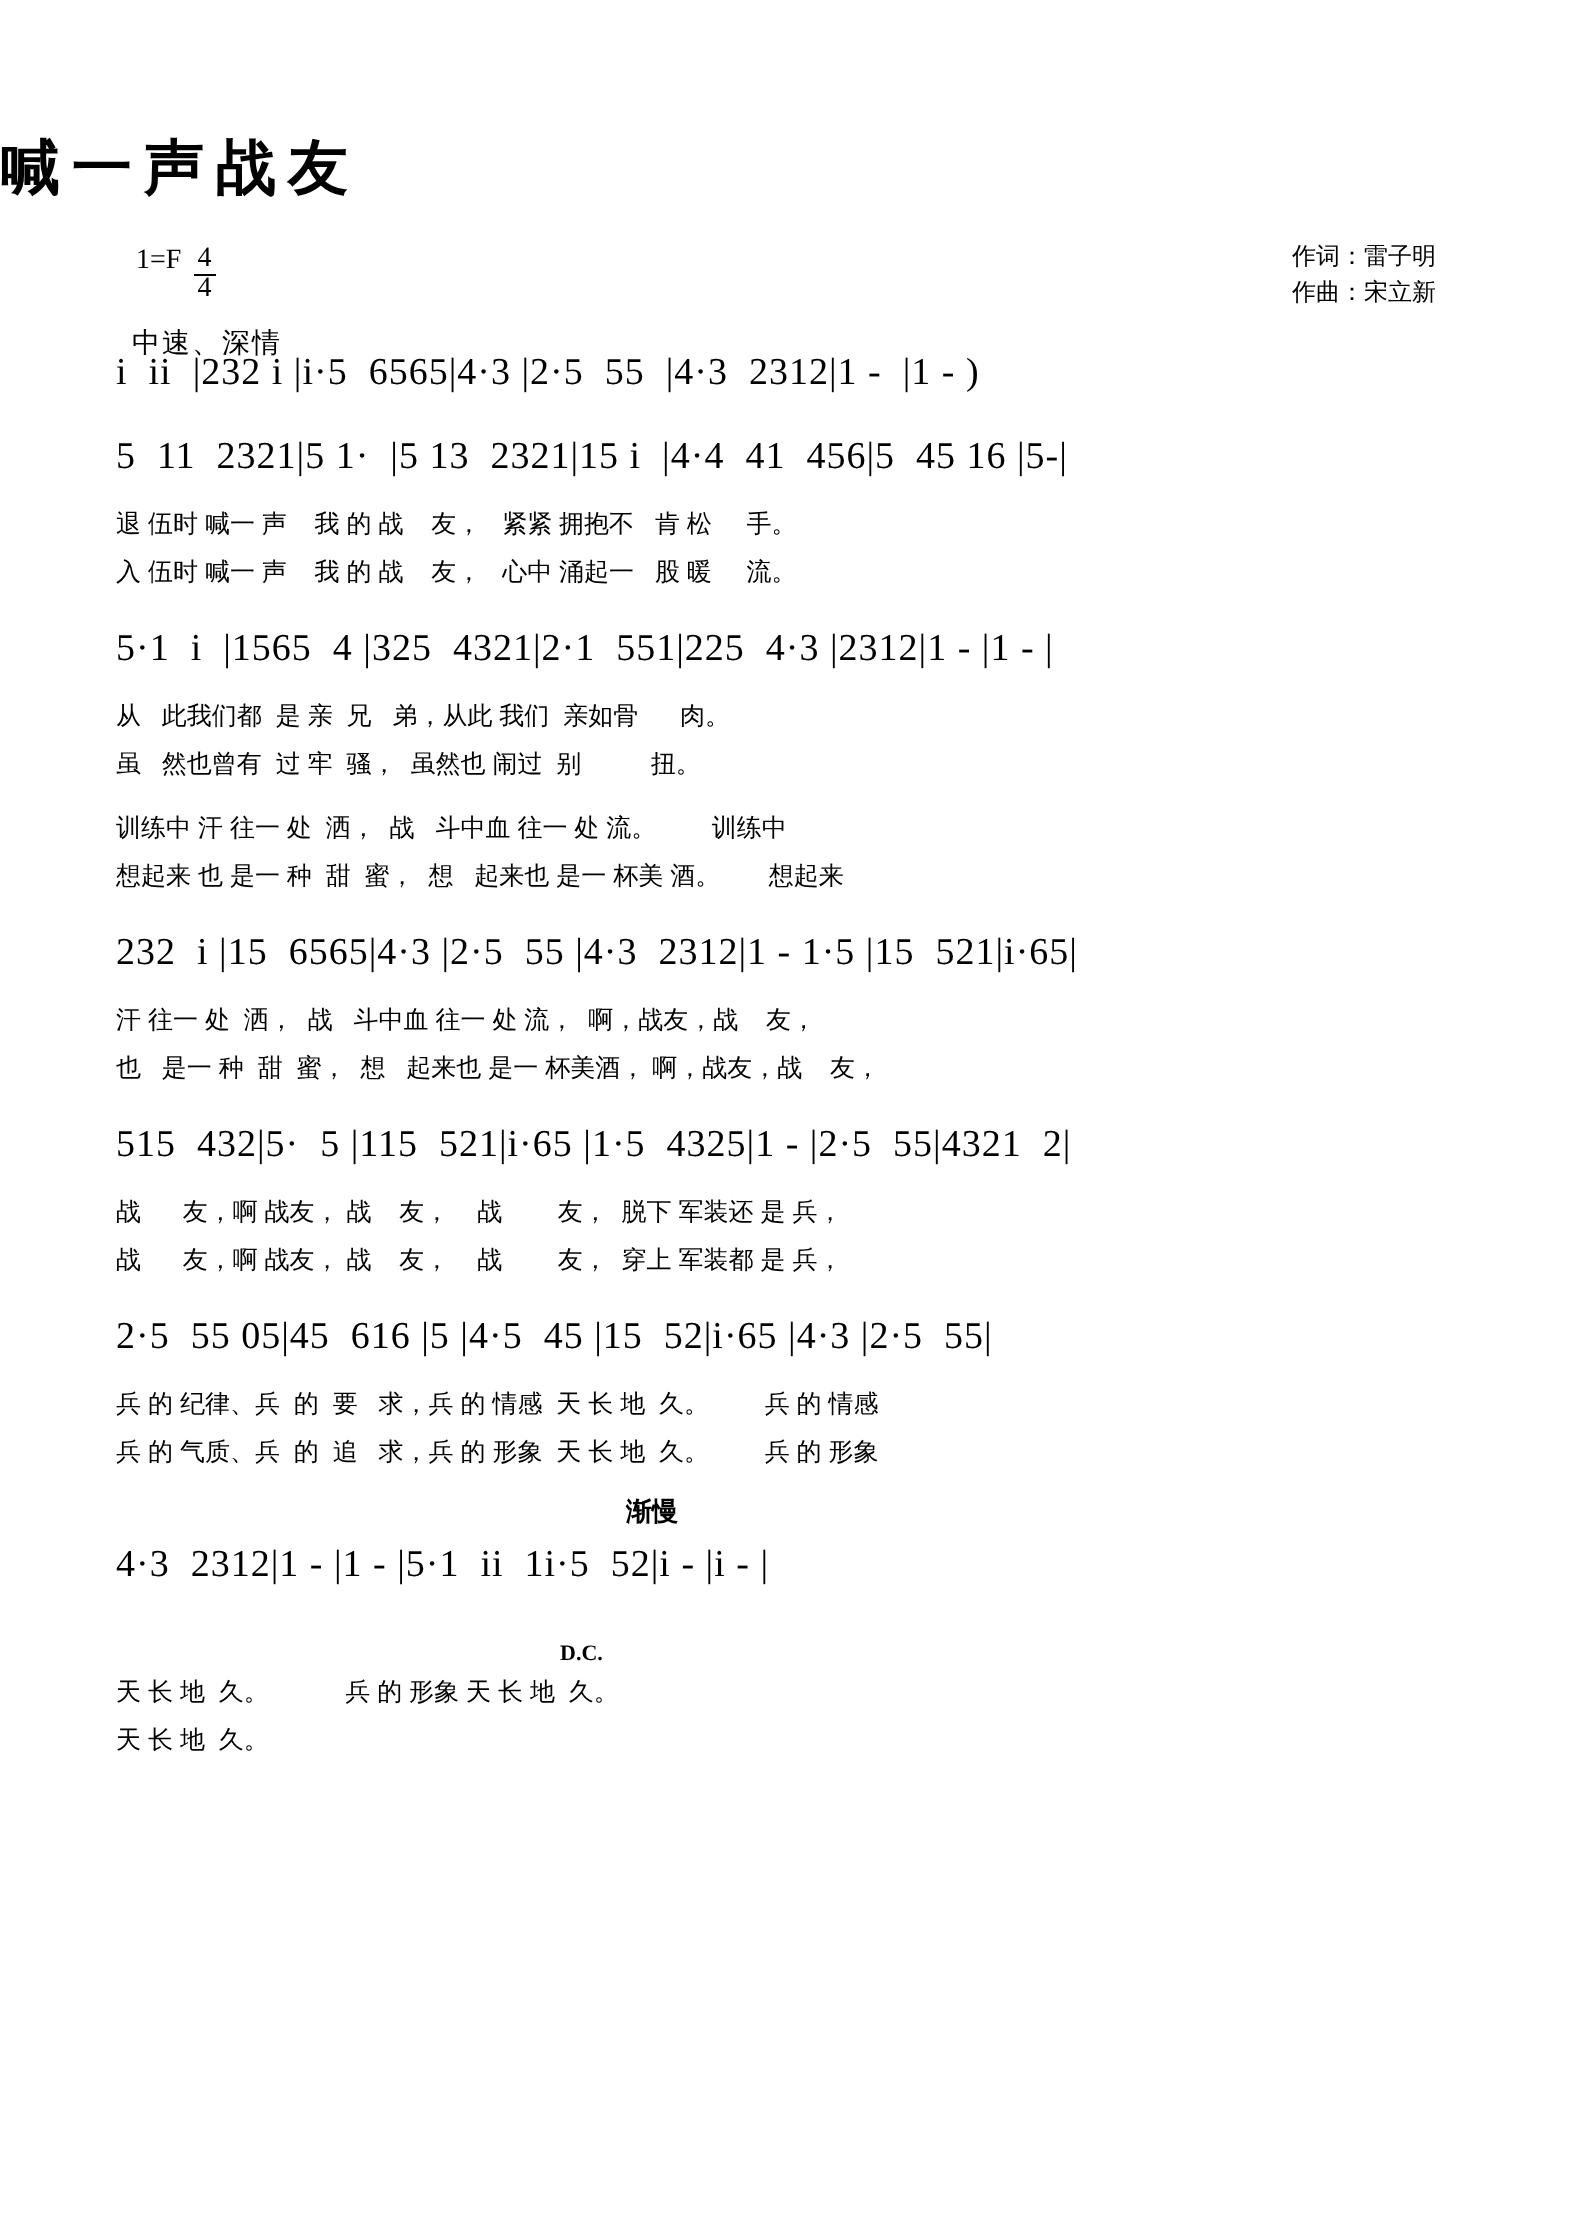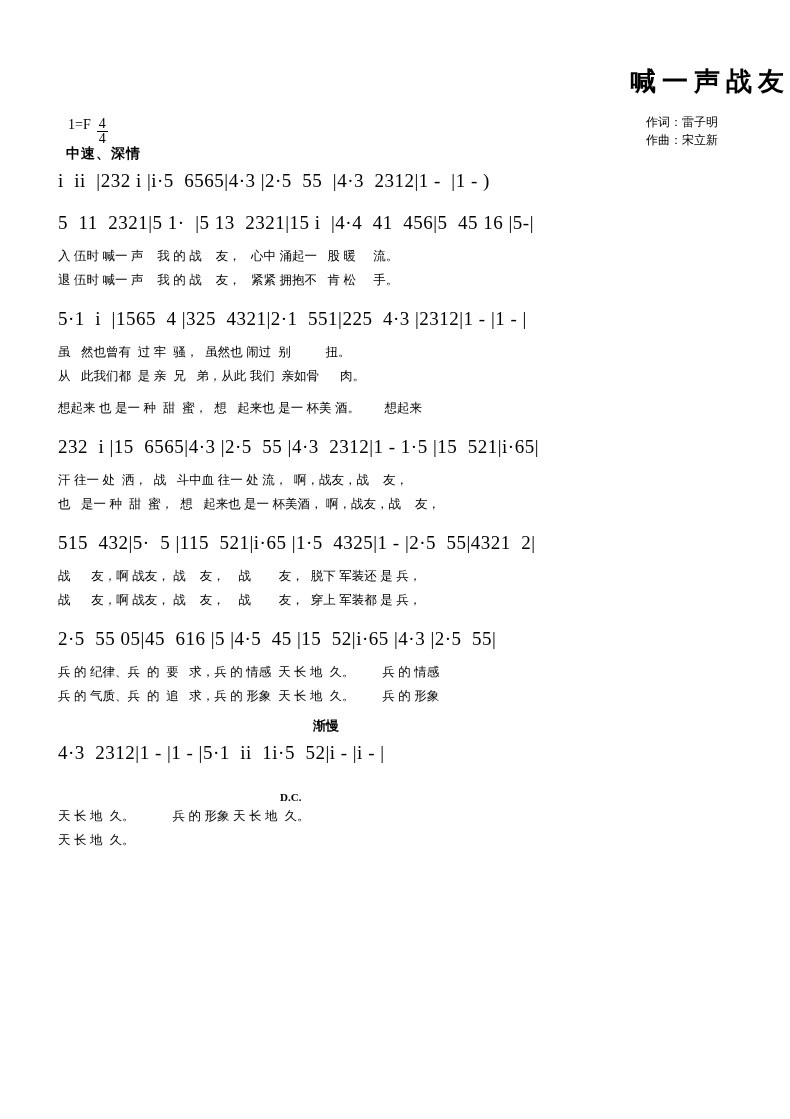--- a/index.html
+++ b/index.html
@@ -16,23 +16,23 @@
     overflow: hidden;
   }
   .page {
     position: relative;
     width: 790px;
     height: 1119px;
     box-sizing: border-box;
     padding: 0;
   }
   .title {
-    text-align: right;
-    font-family: "Liberation Serif", serif;
-    font-size: 26px;
+    text-align: left;
+    font-family: "Liberation Serif", serif;
+    font-size: 30px;
     font-weight: bold;
     letter-spacing: 6px;
     margin-top: 64px;
     margin-bottom: 0;
   }
   .meta-row {
     position: relative;
     height: 46px;
     margin-top: 14px;
   }
@@ -66,23 +66,23 @@
     position: absolute;
     right: 72px;
     top: 0px;
     font-size: 12px;
     line-height: 1.5;
     text-align: left;
   }
   .tempo {
     position: absolute;
     left: 66px;
-    top: 32px;
+    top: 44px;
     font-size: 14px;
-    font-weight: bold;
+    font-weight: normal;
     letter-spacing: 1px;
   }
   .score {
     margin-top: 4px;
     padding: 0 58px 0 58px;
   }
   .system {
     margin-bottom: 2px;
   }
   .notes-line {
@@ -142,35 +142,36 @@
   </div>
 
   <div class="score">
 
     <div class="system">
       <div class="notes-line">i  ii  |232 i |i·5  6565|4·3 |2·5  55  |4·3  2312|1 -  |1 - )</div>
     </div>
 
     <div class="system">
       <div class="notes-line">5  11  2321|5 1·  |5 13  2321|15 i  |4·4  41  456|5  45 16 |5-|</div>
+      <div class="lyrics-line">退 伍时 喊一 声    我 的 战    友，   紧紧 拥抱不   肯 松     手。</div>
       <div class="lyrics-line">入 伍时 喊一 声    我 的 战    友，   心中 涌起一   股 暖     流。</div>
-      <div class="lyrics-line">退 伍时 喊一 声    我 的 战    友，   紧紧 拥抱不   肯 松     手。</div>
     </div>
 
     <div class="spacer-sm"></div>
 
     <div class="system">
       <div class="notes-line">5·1  i  |1565  4 |325  4321|2·1  551|225  4·3 |2312|1 - |1 - |</div>
+      <div class="lyrics-line">从   此我们都  是 亲  兄   弟，从此 我们  亲如骨      肉。</div>
       <div class="lyrics-line">虽   然也曾有  过 牢  骚，  虽然也 闹过  别          扭。</div>
-      <div class="lyrics-line">从   此我们都  是 亲  兄   弟，从此 我们  亲如骨      肉。</div>
-    </div>
-
-    <div class="spacer-sm"></div>
-
-    <div class="system">
+    </div>
+
+    <div class="spacer-sm"></div>
+
+    <div class="system">
+      <div class="lyrics-line">训练中 汗 往一 处  洒，  战   斗中血 往一 处 流。        训练中</div>
       <div class="lyrics-line">想起来 也 是一 种  甜  蜜，  想   起来也 是一 杯美 酒。       想起来</div>
     </div>
 
     <div class="spacer-sm"></div>
 
     <div class="system">
       <div class="notes-line">232  i |15  6565|4·3 |2·5  55 |4·3  2312|1 - 1·5 |15  521|i·65|</div>
       <div class="lyrics-line">汗 往一 处  洒，  战   斗中血 往一 处 流，  啊，战友，战    友，</div>
       <div class="lyrics-line">也   是一 种  甜  蜜，  想   起来也 是一 杯美酒， 啊，战友，战    友，</div>
     </div>

